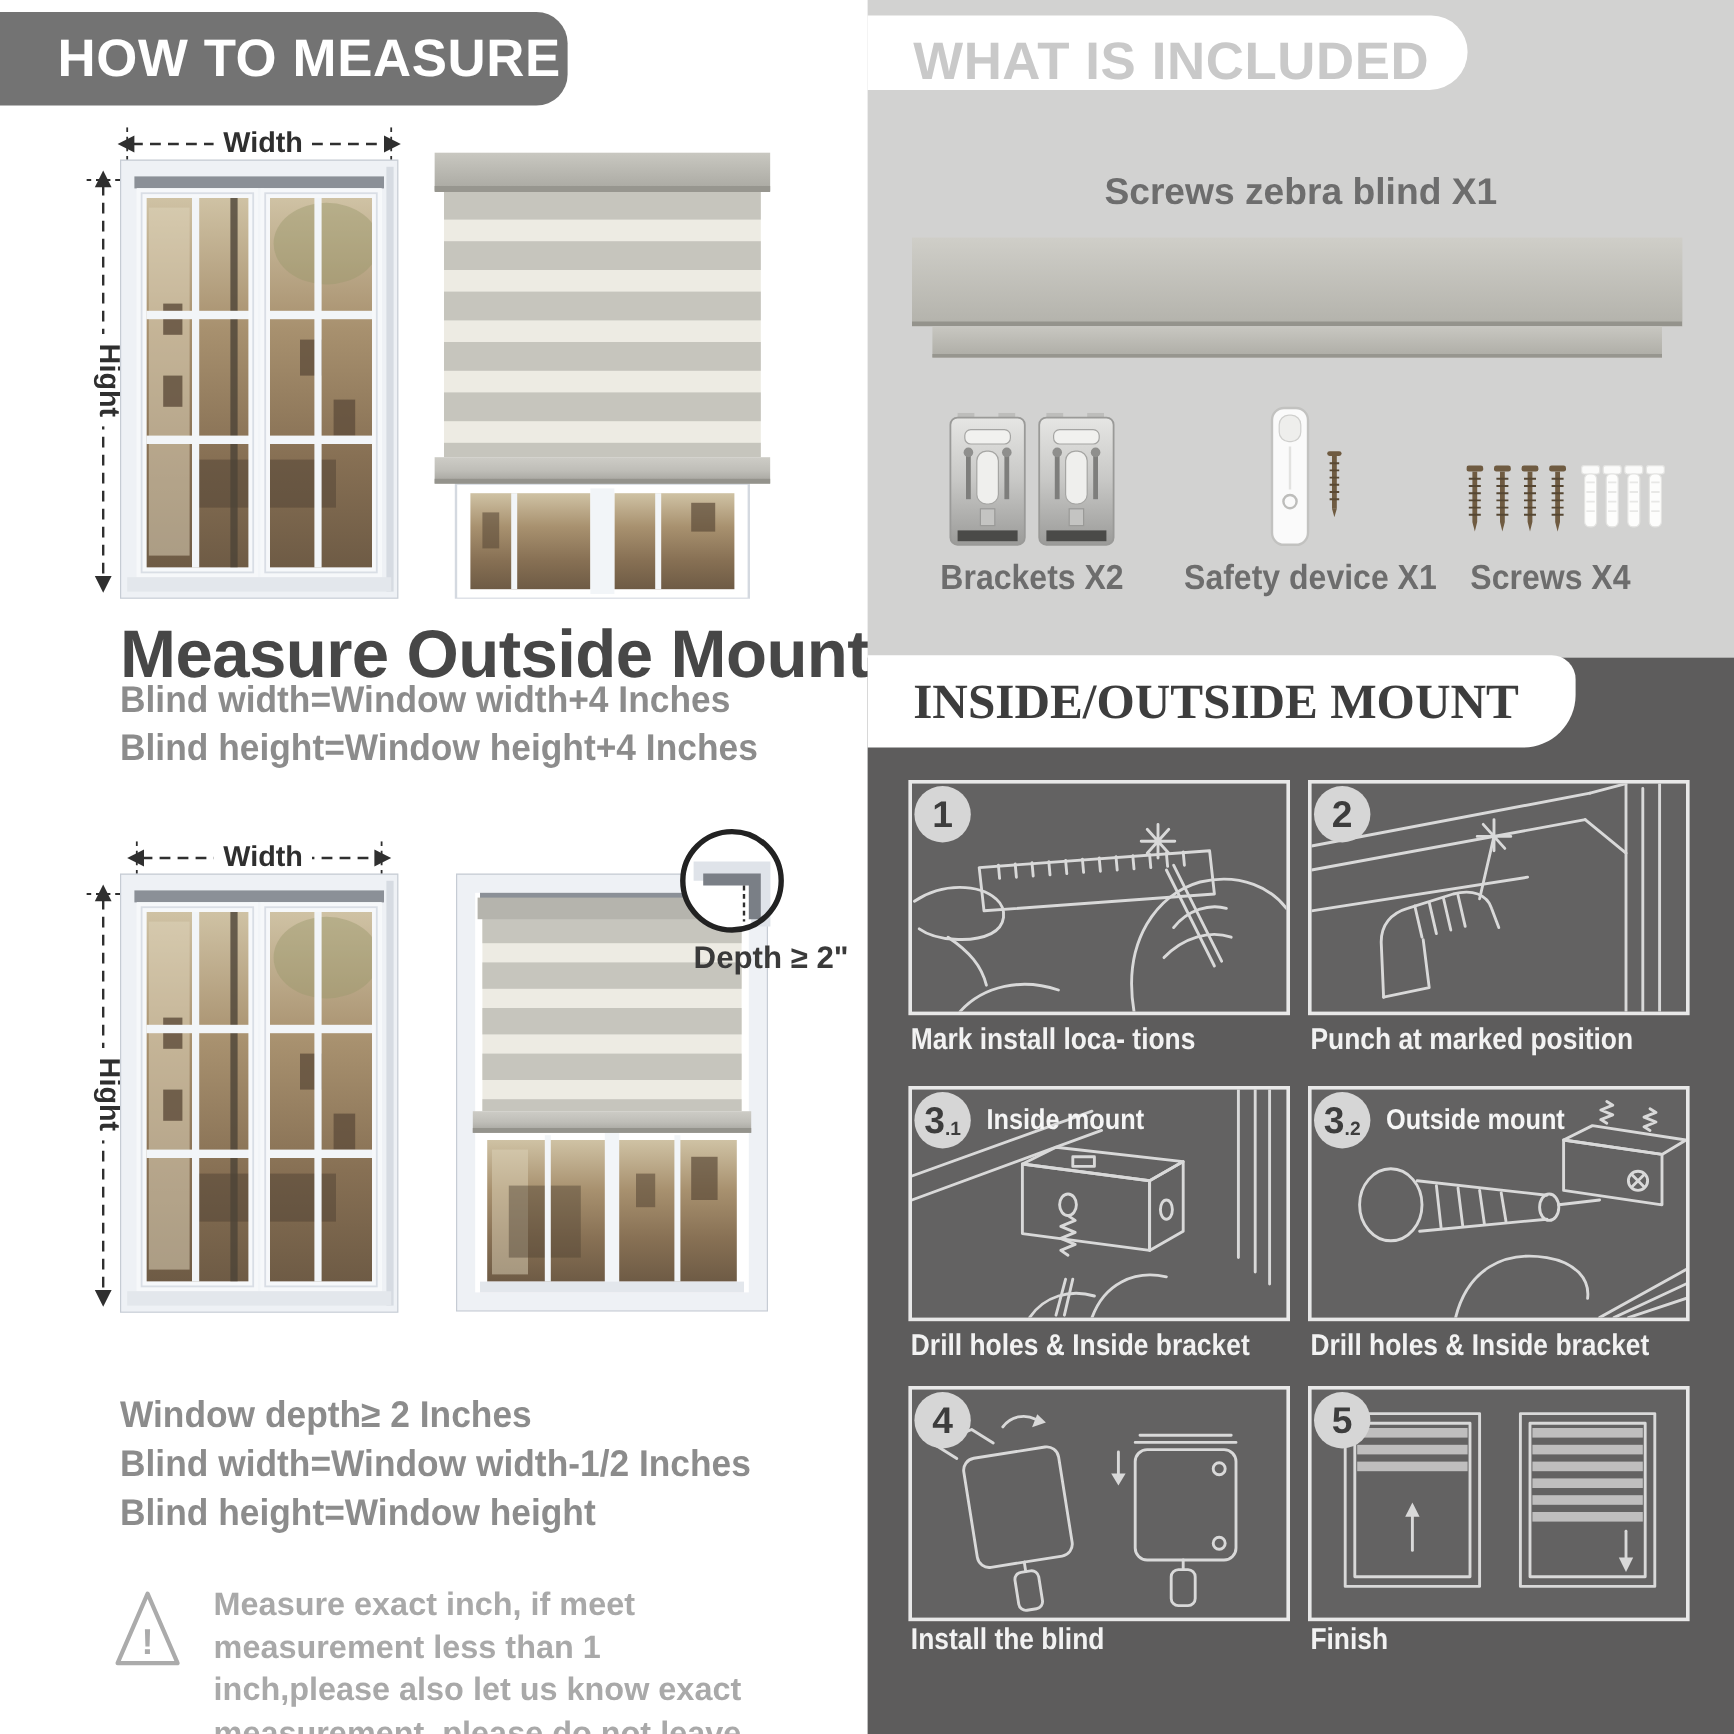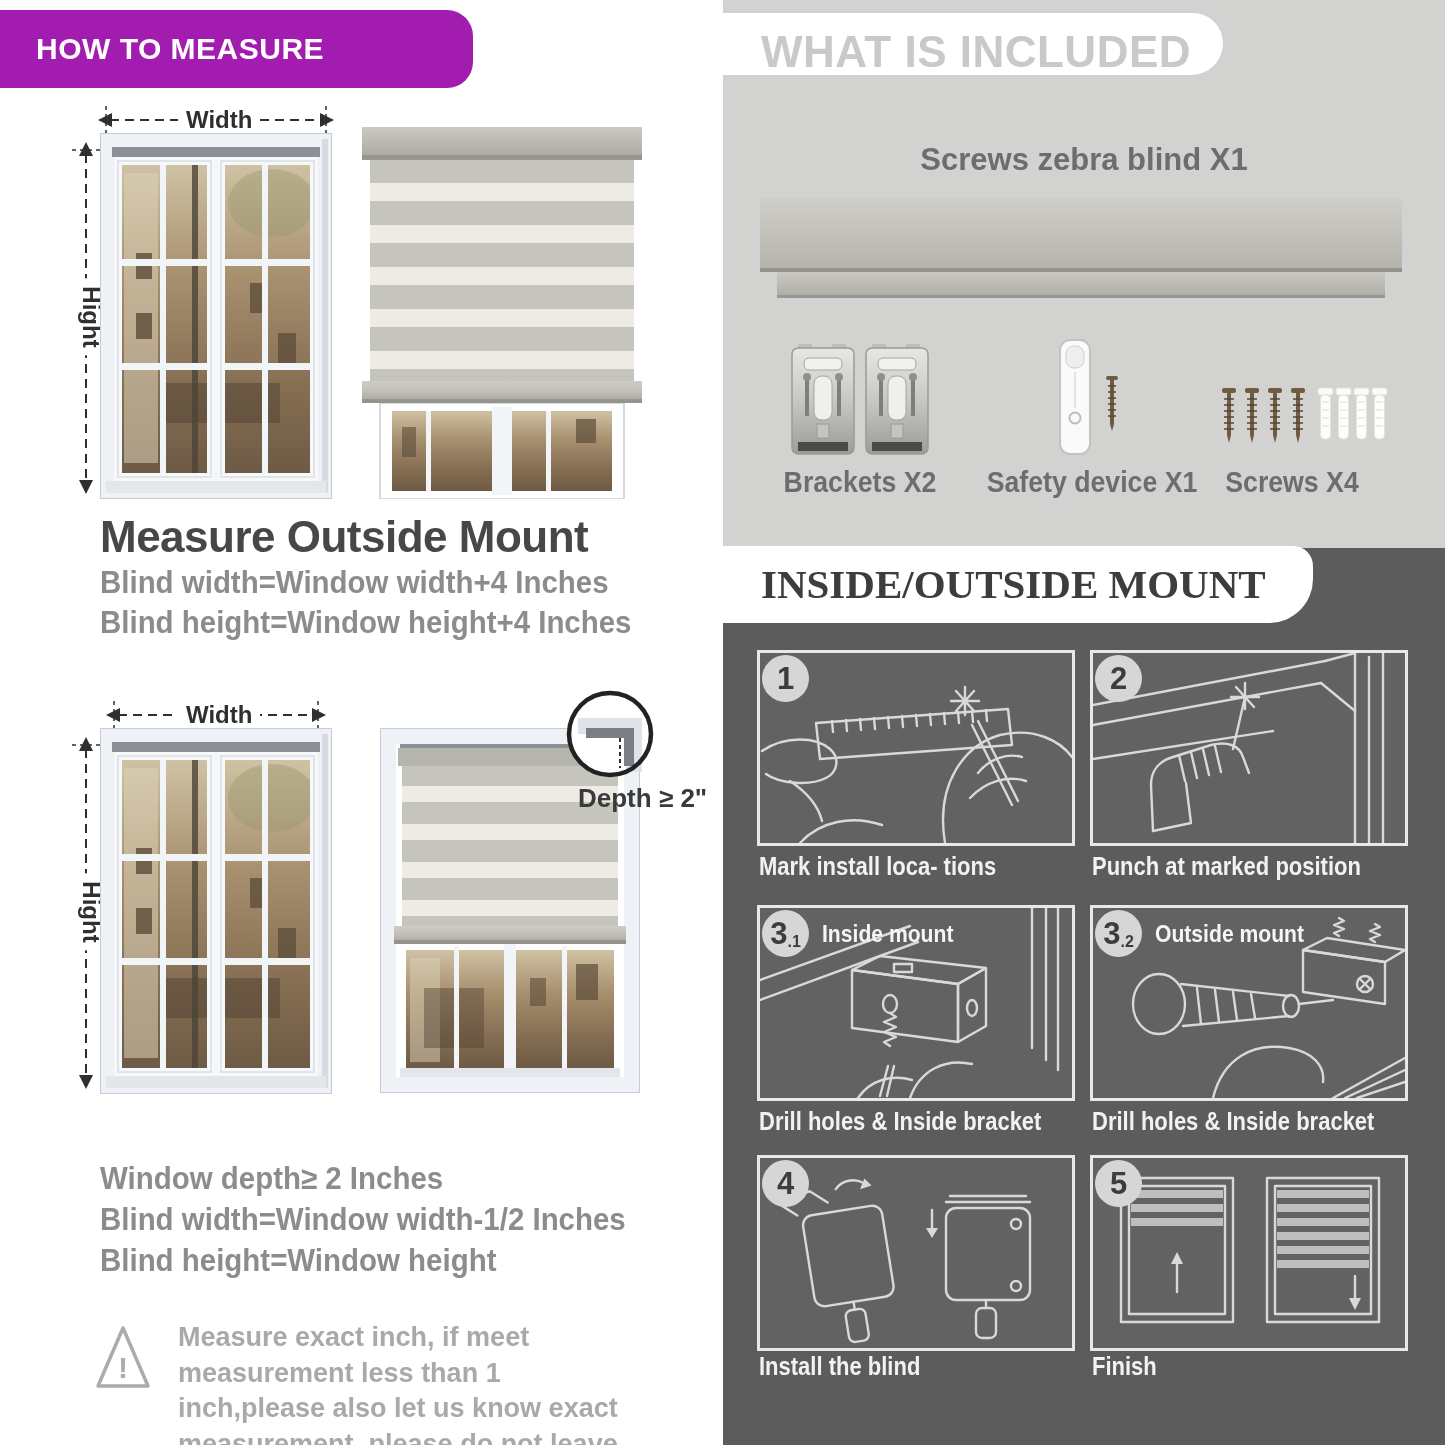--- a/index.html
+++ b/index.html
@@ -1,36 +1,36 @@
 <!DOCTYPE html>
 <html><head>
 <meta charset="utf-8">
 <style>
   html,body{margin:0;padding:0;background:#fff;}
   #stage{position:relative;width:1445px;height:1445px;background:#ffffff;overflow:hidden;
          font-family:"Liberation Sans","DejaVu Sans",sans-serif;}
   .abs{position:absolute;}
 
   
-  .banner-left{left:0;top:10px;width:473px;height:78px;background:#a21caf;
-               border-radius:0 26px 26px 0;color:#ffffff;font-size:30px;font-weight:bold;
-               line-height:78px;padding-left:36px;box-sizing:border-box;letter-spacing:.5px;}
+  .banner-left{left:0;top:10px;width:473px;height:78px;background:#737373;
+               border-radius:0 26px 26px 0;color:#ffffff;font-size:44px;font-weight:bold;
+               line-height:78px;padding-left:48px;box-sizing:border-box;letter-spacing:.5px;}
   .banner-included{left:723px;top:13px;width:500px;height:62px;background:#ffffff;
                border-radius:0 40px 42px 0;color:#c9c9c9;font-size:44px;font-weight:bold;
                line-height:77px;padding-left:38px;box-sizing:border-box;letter-spacing:.5px;}
   .banner-mount{left:723px;top:546px;width:590px;height:77px;background:#ffffff;
                border-radius:0 20px 44px 0;color:#3d3d3d;font-size:41px;font-weight:bold;
                line-height:77px;padding-left:38px;box-sizing:border-box;font-family:Liberation Serif, serif;}
 
   
   .sec-included{left:723px;top:0;width:722px;height:548px;background:#d2d2d1;}
   .sec-mount{left:723px;top:548px;width:722px;height:897px;background:#5d5c5c;}
 
   
-  .h-title{color:#474747;font-size:44px;font-weight:bold;letter-spacing:-.5px;}
+  .h-title{color:#474747;font-size:56px;font-weight:bold;letter-spacing:-.5px;}
   .h-line{color:#8c8c8c;font-size:31px;font-weight:bold;transform:scaleX(.95);transform-origin:left center;white-space:nowrap;}
   .warn-text{color:#a9a9a9;font-size:27px;font-weight:bold;line-height:1.32;width:452px;}
 
   
   .dim-label{color:#2f2f2f;font-size:24px;font-weight:bold;background:#ffffff;padding:0 8px;white-space:nowrap;}
   .dim-label-v{transform:rotate(90deg);transform-origin:center center;}
   .depth-label{color:#3a3a3a;font-size:26px;font-weight:bold;white-space:nowrap;}
 
   
   .inc-title{left:723px;top:142px;width:722px;text-align:center;color:#6d6d6d;

